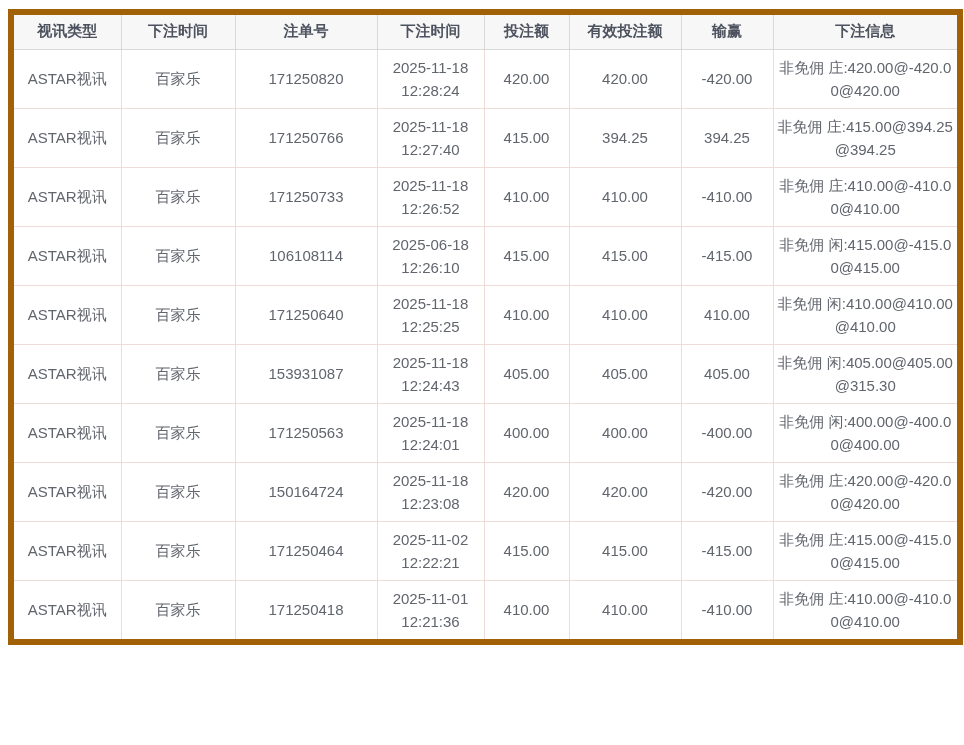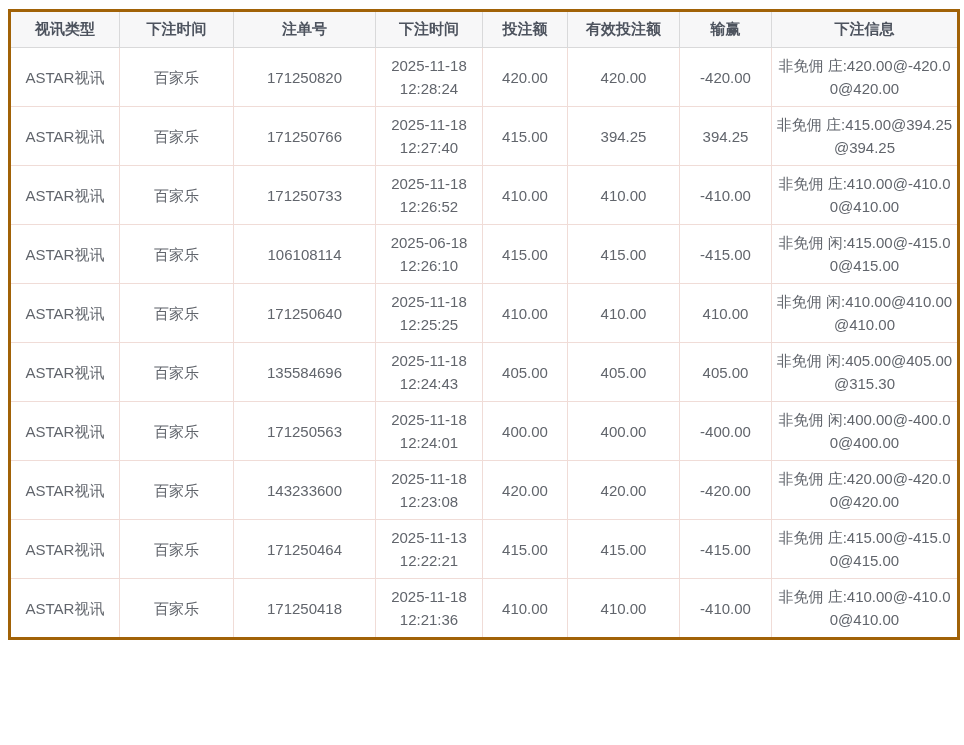--- a/index.html
+++ b/index.html
@@ -12,21 +12,21 @@
     width: 964px;
     height: 745px;
     box-sizing: border-box;
     padding: 9px 7px 5px 8px;
     background: #ffffff;
   }
   table.records {
     border-collapse: collapse;
     table-layout: fixed;
     width: 949px;
-    border: 3px solid #a16207;
+    border: 6px solid #a16207;
     background: #ffffff;
   }
   table.records th {
     background: #f7f7f8;
     color: #4d535e;
     font-size: 15px;
     font-weight: bold;
     text-align: center;
     vertical-align: middle;
     height: 37px;
@@ -129,62 +129,62 @@
           <td class="cell-bet_id">171250640</td>
           <td class="cell-bet_time">2025-11-18 12:25:25</td>
           <td class="cell-bet_amount">410.00</td>
           <td class="cell-valid_bet_amount">410.00</td>
           <td class="cell-win_loss">410.00</td>
           <td class="cell-bet_info">非免佣 闲:410.00@410.00@410.00</td>
         </tr>
         <tr class="data-row">
           <td class="cell-video_type">ASTAR视讯</td>
           <td class="cell-game_name">百家乐</td>
-          <td class="cell-bet_id">135584696</td>
+          <td class="cell-bet_id">153931087</td>
           <td class="cell-bet_time">2025-11-18 12:24:43</td>
           <td class="cell-bet_amount">405.00</td>
           <td class="cell-valid_bet_amount">405.00</td>
           <td class="cell-win_loss">405.00</td>
           <td class="cell-bet_info">非免佣 闲:405.00@405.00@315.30</td>
         </tr>
         <tr class="data-row">
           <td class="cell-video_type">ASTAR视讯</td>
           <td class="cell-game_name">百家乐</td>
           <td class="cell-bet_id">171250563</td>
           <td class="cell-bet_time">2025-11-18 12:24:01</td>
           <td class="cell-bet_amount">400.00</td>
           <td class="cell-valid_bet_amount">400.00</td>
           <td class="cell-win_loss">-400.00</td>
           <td class="cell-bet_info">非免佣 闲:400.00@-400.00@400.00</td>
         </tr>
         <tr class="data-row">
           <td class="cell-video_type">ASTAR视讯</td>
           <td class="cell-game_name">百家乐</td>
-          <td class="cell-bet_id">143233600</td>
+          <td class="cell-bet_id">150164724</td>
           <td class="cell-bet_time">2025-11-18 12:23:08</td>
           <td class="cell-bet_amount">420.00</td>
           <td class="cell-valid_bet_amount">420.00</td>
           <td class="cell-win_loss">-420.00</td>
           <td class="cell-bet_info">非免佣 庄:420.00@-420.00@420.00</td>
         </tr>
         <tr class="data-row">
           <td class="cell-video_type">ASTAR视讯</td>
           <td class="cell-game_name">百家乐</td>
           <td class="cell-bet_id">171250464</td>
-          <td class="cell-bet_time">2025-11-13 12:22:21</td>
+          <td class="cell-bet_time">2025-11-02 12:22:21</td>
           <td class="cell-bet_amount">415.00</td>
           <td class="cell-valid_bet_amount">415.00</td>
           <td class="cell-win_loss">-415.00</td>
           <td class="cell-bet_info">非免佣 庄:415.00@-415.00@415.00</td>
         </tr>
         <tr class="data-row">
           <td class="cell-video_type">ASTAR视讯</td>
           <td class="cell-game_name">百家乐</td>
           <td class="cell-bet_id">171250418</td>
-          <td class="cell-bet_time">2025-11-18 12:21:36</td>
+          <td class="cell-bet_time">2025-11-01 12:21:36</td>
           <td class="cell-bet_amount">410.00</td>
           <td class="cell-valid_bet_amount">410.00</td>
           <td class="cell-win_loss">-410.00</td>
           <td class="cell-bet_info">非免佣 庄:410.00@-410.00@410.00</td>
         </tr>
       </tbody>
   </table>
 </div>
 
 </body></html>

